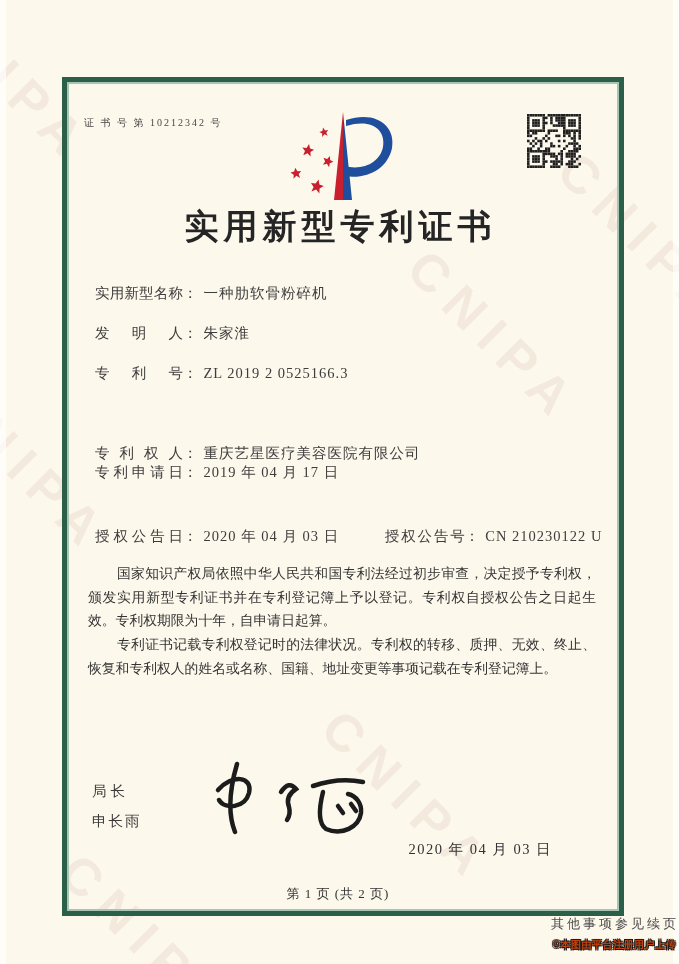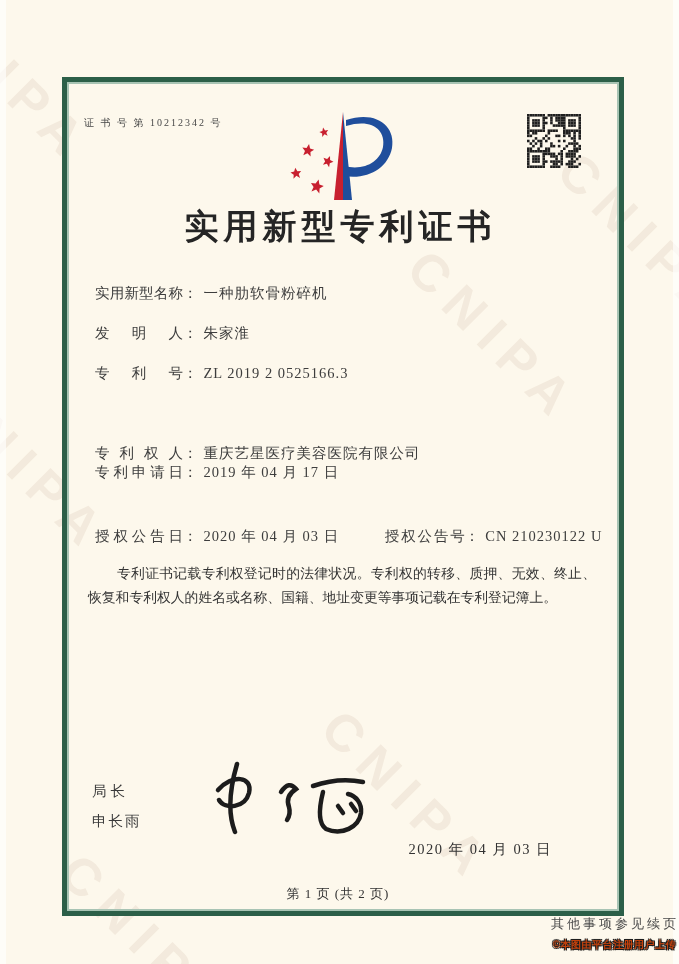--- a/index.html
+++ b/index.html
@@ -386,20 +386,21 @@
   <div class="field-row" style="top:527px;">
     <span>
       <span class="field-label">授权公告日</span><span class="field-sep">：</span><span class="field-value">2020 年 04 月 03 日</span>
     </span>
     <span class="field-pair2">
       <span class="field-label">授权公告号</span><span class="field-sep">：</span><span class="field-value">CN 210230122 U</span>
     </span>
   </div>
 
   <div class="body-text">
+    <p>国家知识产权局依照中华人民共和国专利法经过初步审查，决定授予专利权，颁发实用新型专利证书并在专利登记簿上予以登记。专利权自授权公告之日起生效。专利权期限为十年，自申请日起算。</p>
     <p>专利证书记载专利权登记时的法律状况。专利权的转移、质押、无效、终止、恢复和专利权人的姓名或名称、国籍、地址变更等事项记载在专利登记簿上。</p>
   </div>
 
   <div class="sign-role">局长</div>
   <div class="sign-name">申长雨</div>
   <svg class="signature-svg" viewBox="0 0 180 82">
     <g fill="none" stroke="#1c1c1c" stroke-width="4.5" stroke-linecap="round">
       <path d="M32,8 C25,32 22,56 30,76"></path>
       <path d="M13,34 C27,18 48,20 44,37 C40,52 20,54 14,44"></path>
       <path d="M76,36 q8,-12 15,-3 q-11,7 -7,18 q2,7 -2,13"></path>

